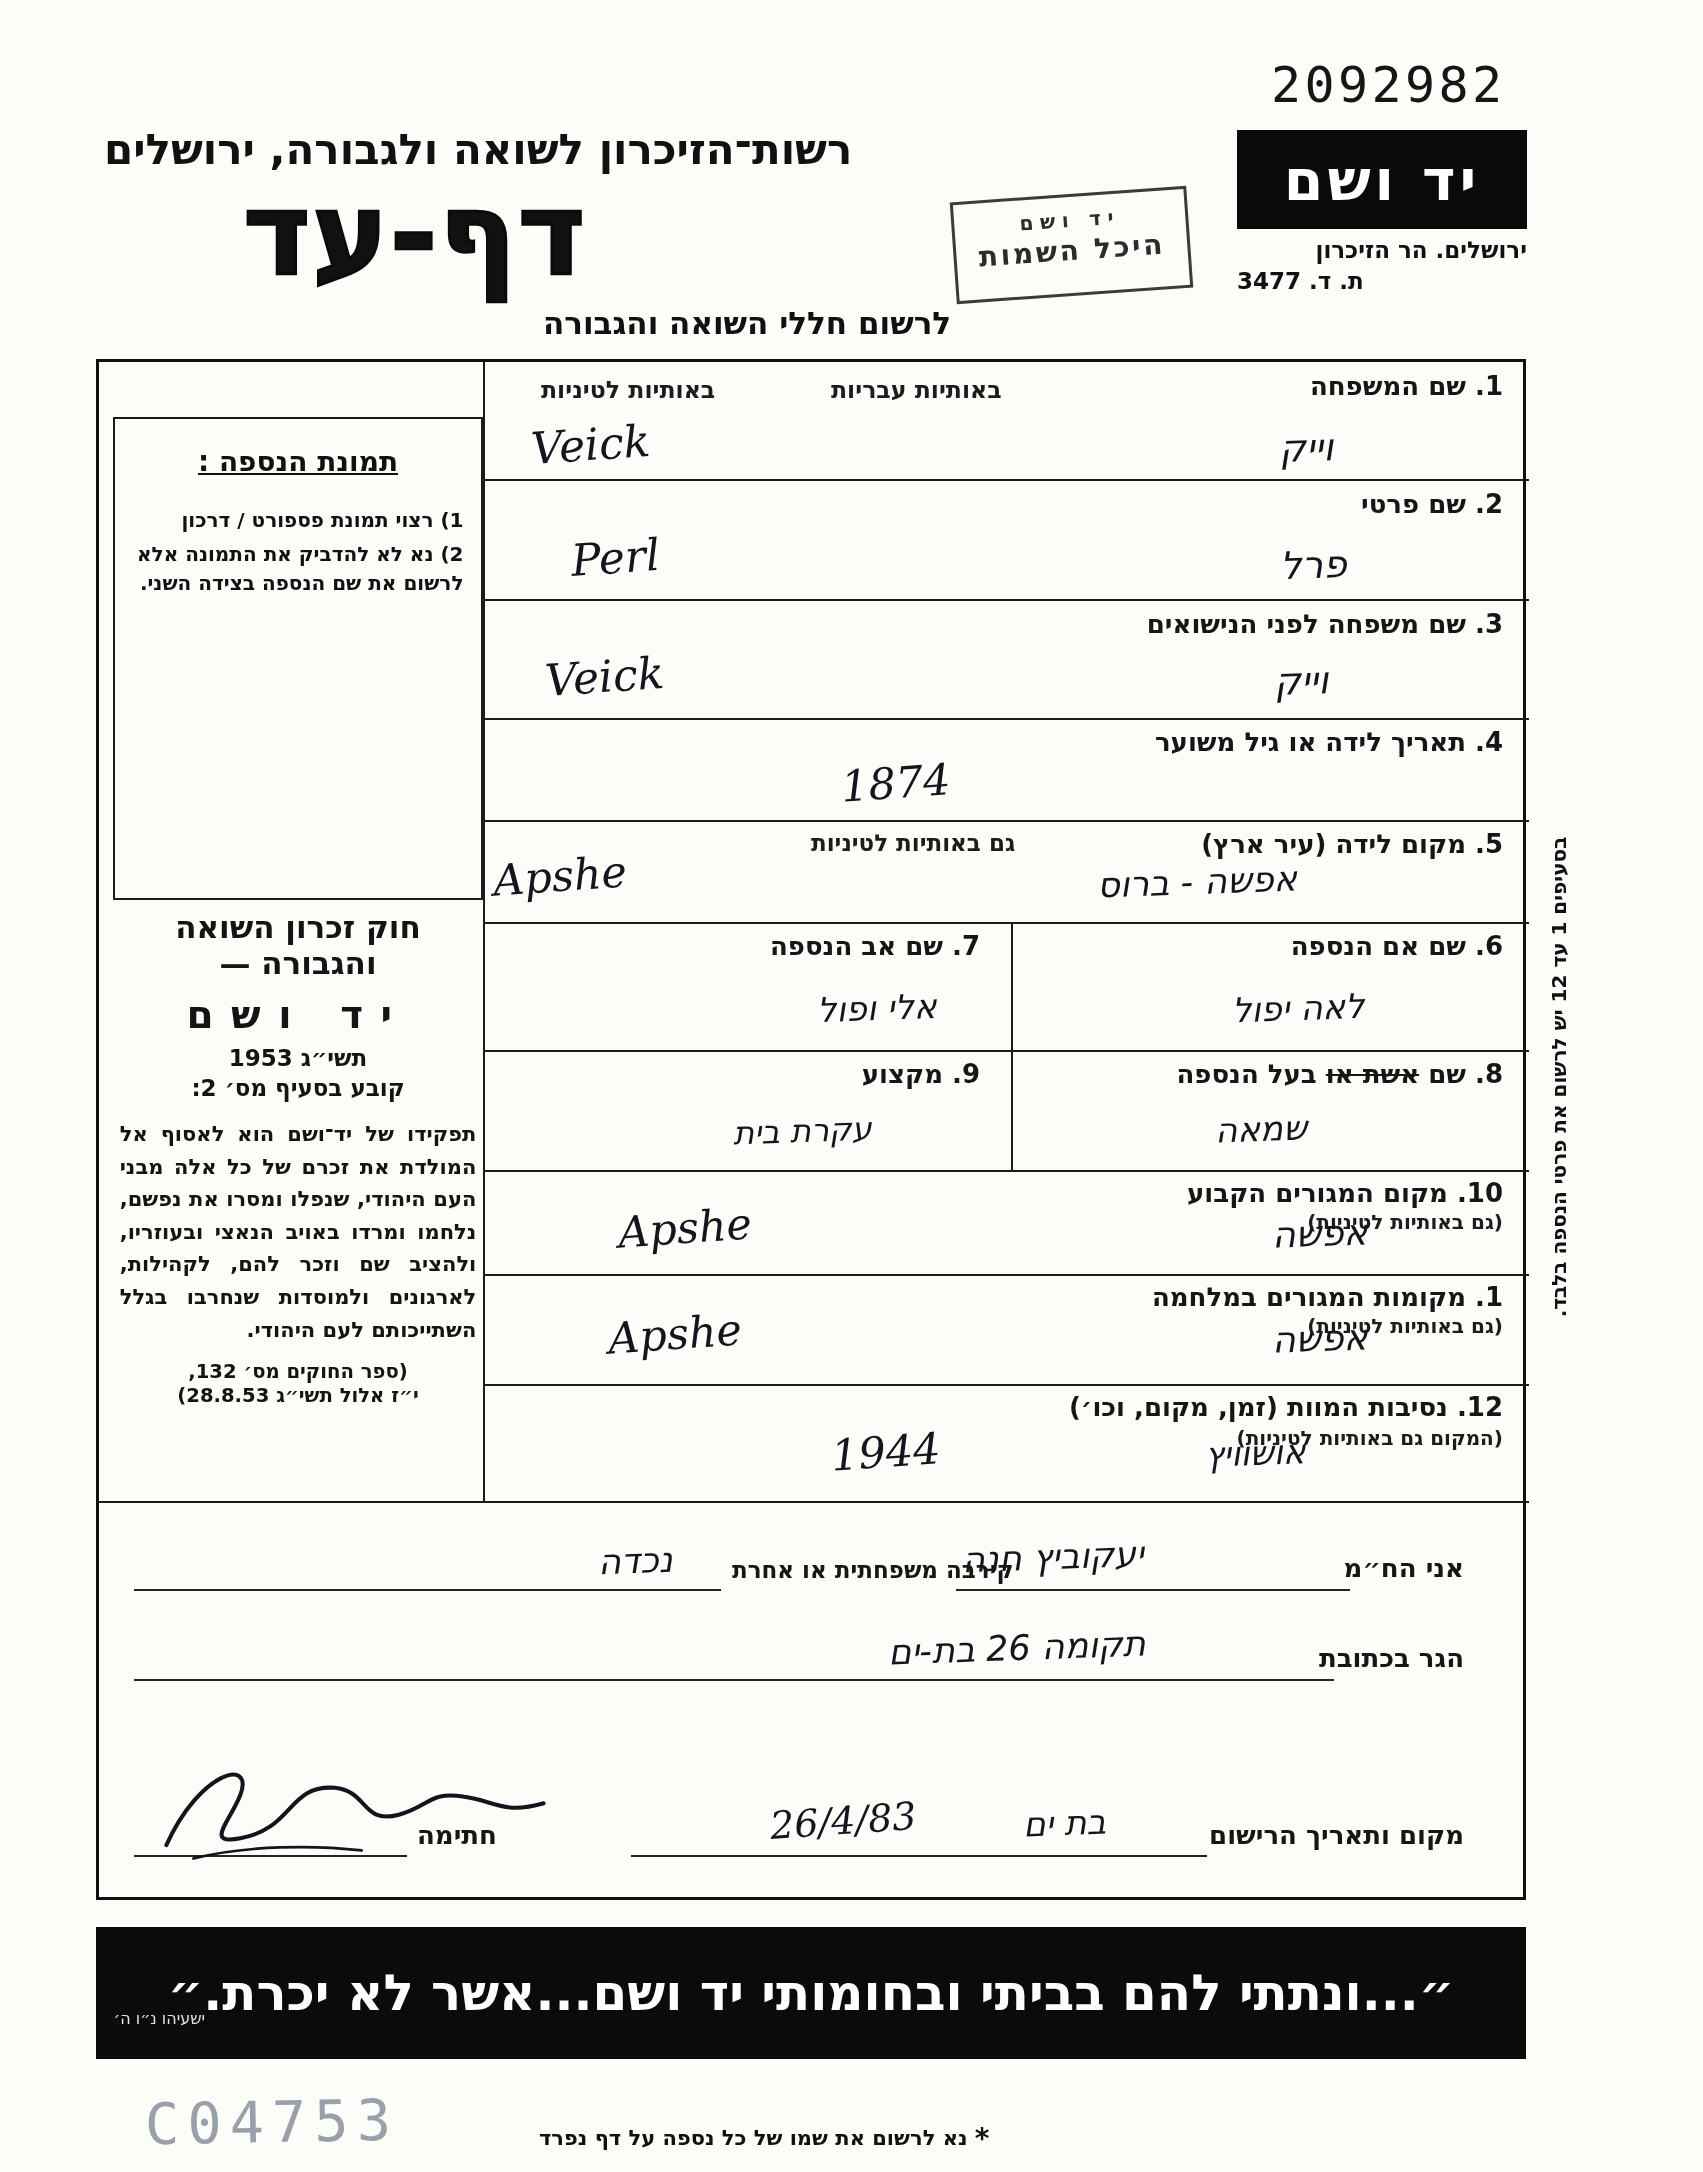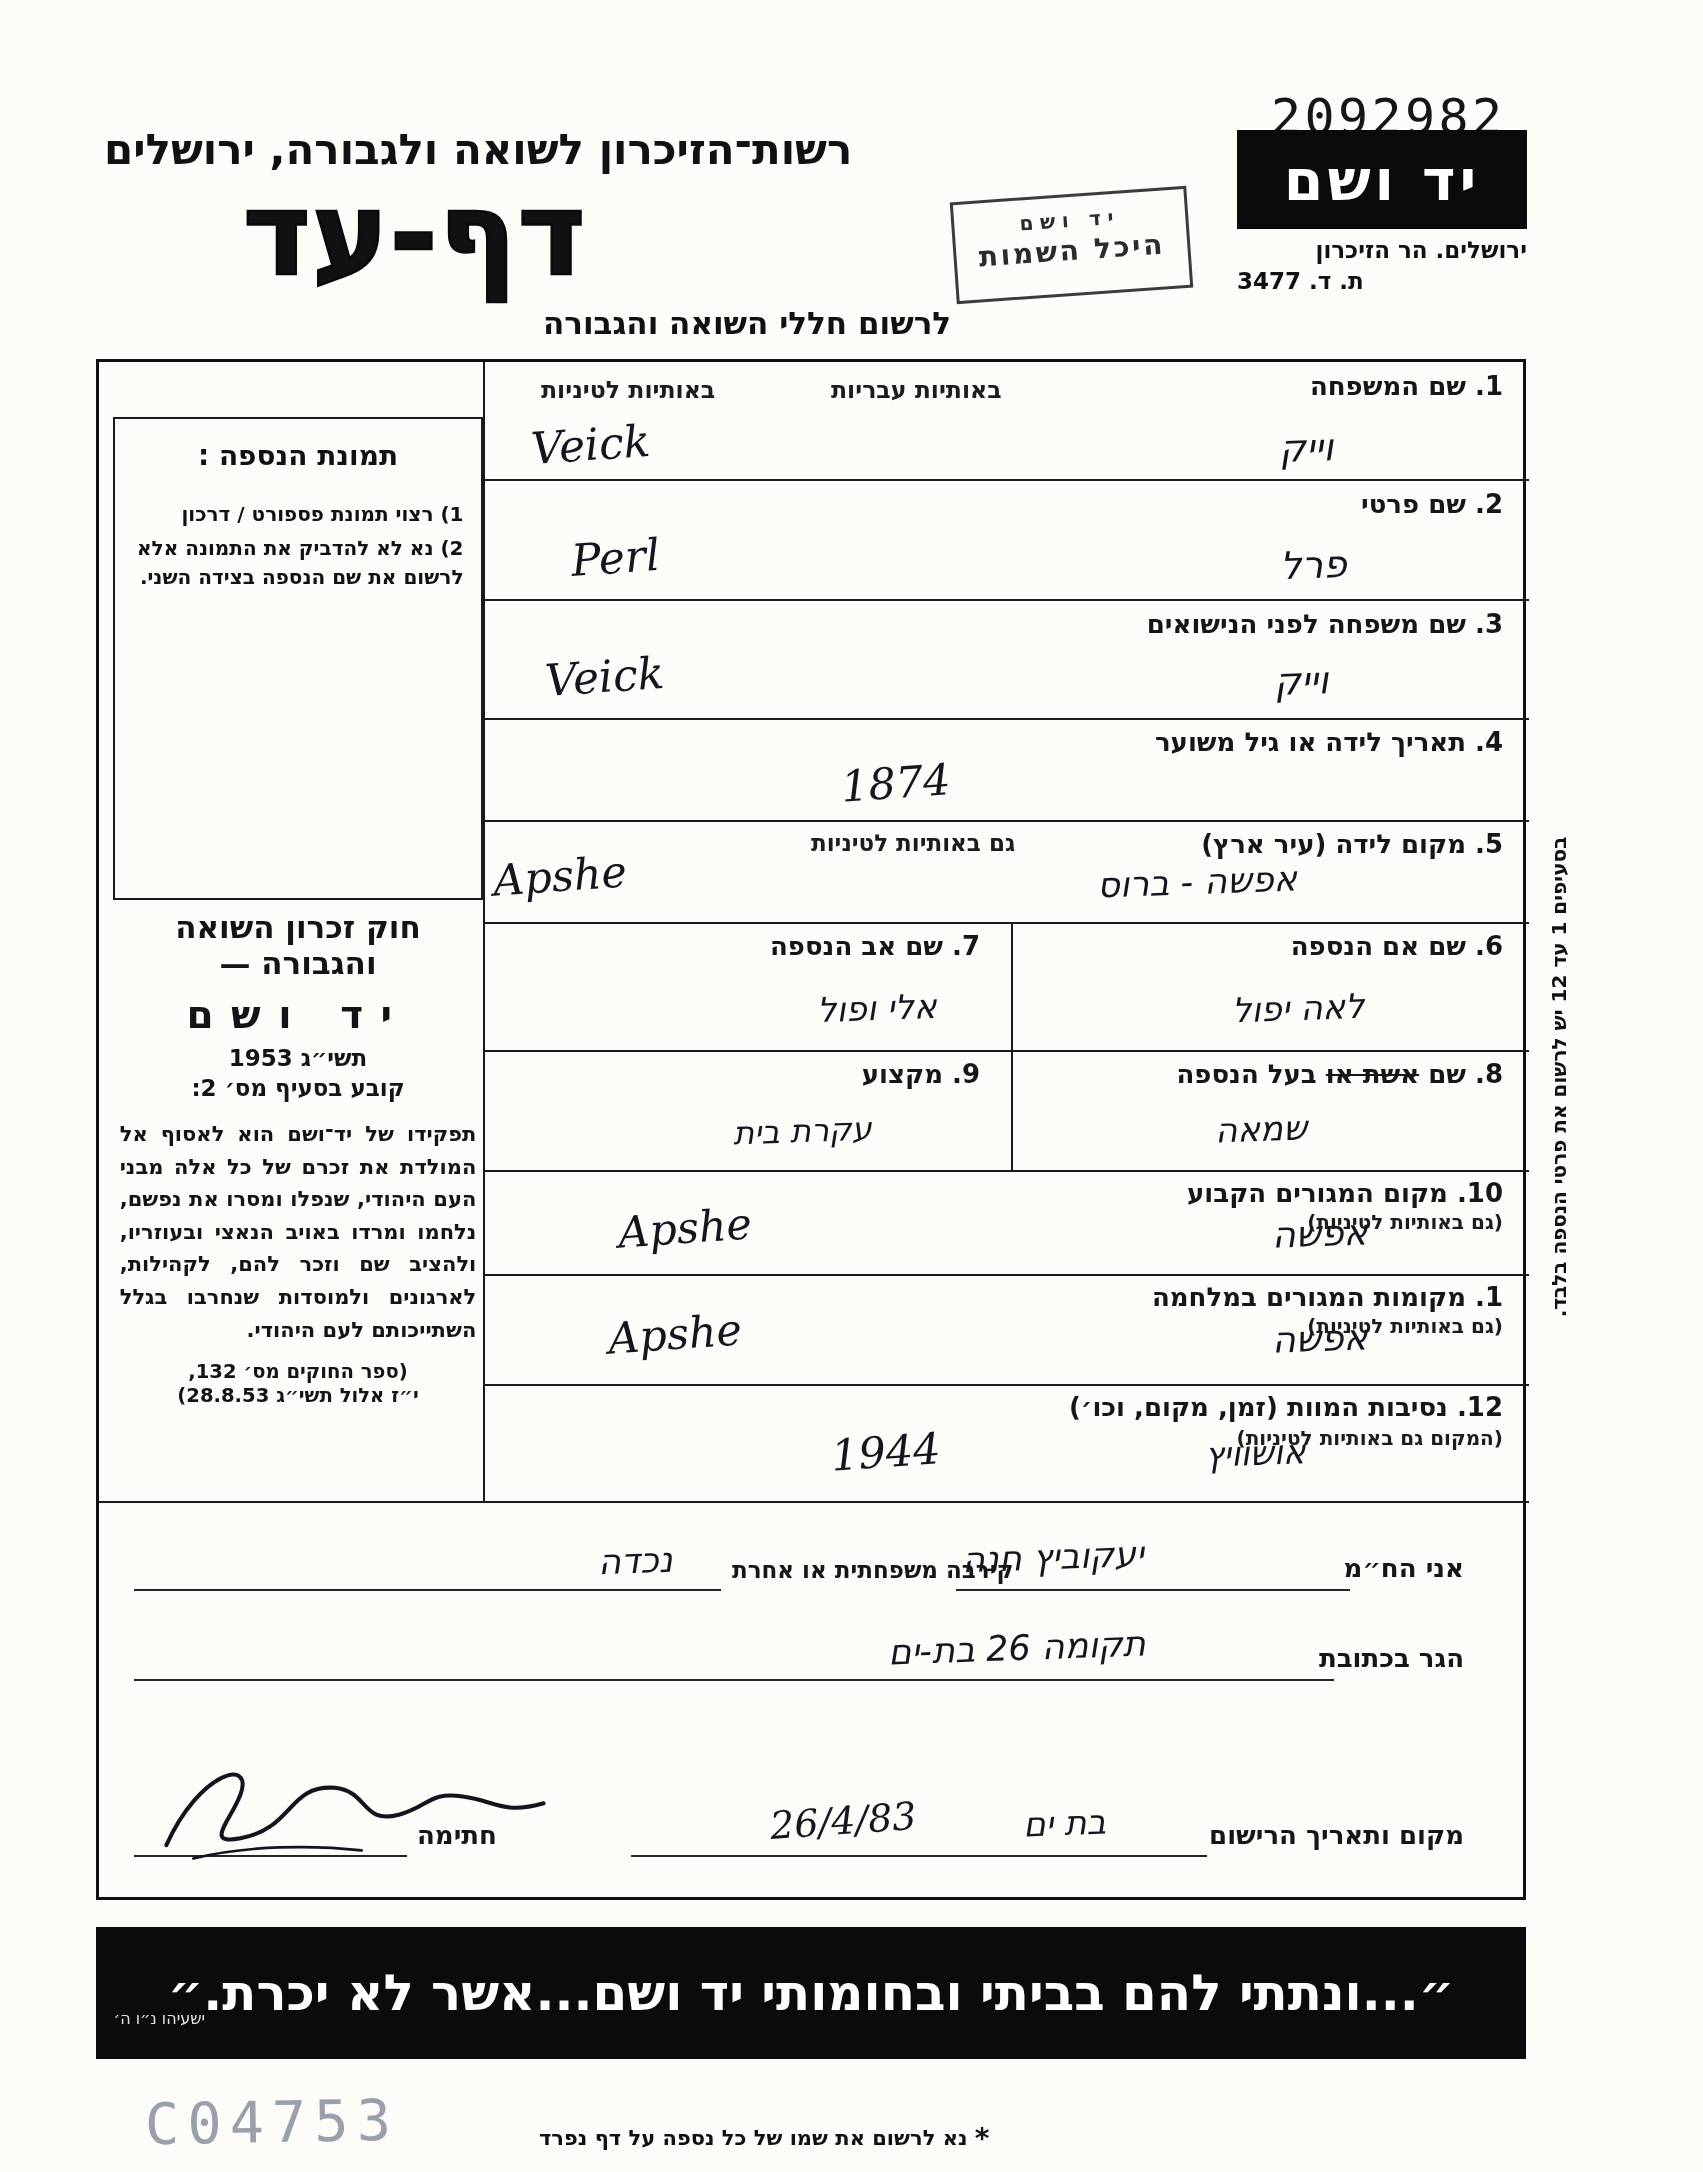--- a/index.html
+++ b/index.html
@@ -31,21 +31,21 @@
                   text-align:center; color:#fff; font-weight:bold; font-size:50px; white-space:nowrap; }
   .banner-source { position:absolute; left:17.5px; top:82px; color:#e2e2e2; font-size:16px; }
   .struck { text-decoration:line-through; }
   .title-big { font-weight:bold; -webkit-text-stroke:2.7px #0a0a0a; letter-spacing:1.3px; }
 </style>
 </head>
 <body>
 
 <div class="page">
 
-  <div class="abs mono" style="left:1271px; top:88px; font-size:50px; letter-spacing:3.4px; color:#161616;">2092982</div>
+  <div class="abs mono" style="left:1271px; top:56px; font-size:50px; letter-spacing:3.4px; color:#161616;">2092982</div>
 
   <div class="logo-box">
     <span style="color:#fff; font-weight:bold; font-size:57px; letter-spacing:4px;">יד ושם</span>
   </div>
   <div class="abs" style="left:1237px; top:237px; width:290px; text-align:right; font-weight:bold; font-size:23px;">ירושלים. הר הזיכרון</div>
   <div class="abs" style="left:1237px; top:268px; width:290px; text-align:left; font-weight:bold; font-size:23px;">ת. ד. 3477</div>
 
   <div class="stamp">
     <div style="margin-top:10.8px; font-size:20px; letter-spacing:6.7px; font-weight:bold;">יד ושם</div>
     <div style="margin-top:2.7px; font-size:28px; font-weight:bold; letter-spacing:2.7px;">היכל השמות</div>
@@ -67,21 +67,21 @@
     <div class="hline" style="left:384px; top:458px;  width:1046px;"></div>
     <div class="hline" style="left:384px; top:560px;  width:1046px;"></div>
     <div class="hline" style="left:384px; top:688px; width:1046px;"></div>
     <div class="hline" style="left:384px; top:808px; width:1046px;"></div>
     <div class="hline" style="left:384px; top:912px; width:1046px;"></div>
     <div class="hline" style="left:384px; top:1022px; width:1046px;"></div>
     <div class="hline" style="left:0;     top:1139px; width:1430px;"></div>
     <div class="vline" style="left:912px; top:560px; height:249px;"></div>
 
     <div class="photo-box">
-      <div style="margin-top:20px; font-size:28px; font-weight:bold;">תמונת הנספה :</div>
+      <div style="margin-top:26px; font-size:28px; font-weight:bold;text-decoration:underline;">תמונת הנספה :</div>
       <div style="margin-top:30px; padding:0 17.5px; font-size:20px; font-weight:bold; text-align:right;">1) רצוי תמונת פספורט / דרכון</div>
       <div style="margin-top:8px; padding:0 17.5px; font-size:20px; font-weight:bold; text-align:right; line-height:1.45;">2) נא לא להדביק את התמונה אלא לרשום את שם הנספה בצידה השני.</div>
     </div>
 
     <div class="law-box">
       <div style="font-size:31px; font-weight:bold;">חוק זכרון השואה והגבורה —</div>
       <div style="margin-top:10.8px; font-size:39px; font-weight:bold; letter-spacing:17.5px;">יד ושם</div>
       <div style="margin-top:8px; font-size:23px; font-weight:bold;">תשי״ג 1953</div>
       <div style="margin-top:4px; font-size:23px; font-weight:bold;">קובע בסעיף מס׳ 2:</div>
       <div style="margin-top:17.5px; padding:0 6.7px; font-size:21px; font-weight:bold; text-align:justify; line-height:1.55;">תפקידו של יד־ושם הוא לאסוף אל המולדת את זכרם של כל אלה מבני העם היהודי, שנפלו ומסרו את נפשם, נלחמו ומרדו באויב הנאצי ובעוזריו, ולהציב שם וזכר להם, לקהילות, לארגונים ולמוסדות שנחרבו בגלל השתייכותם לעם היהודי.</div>

